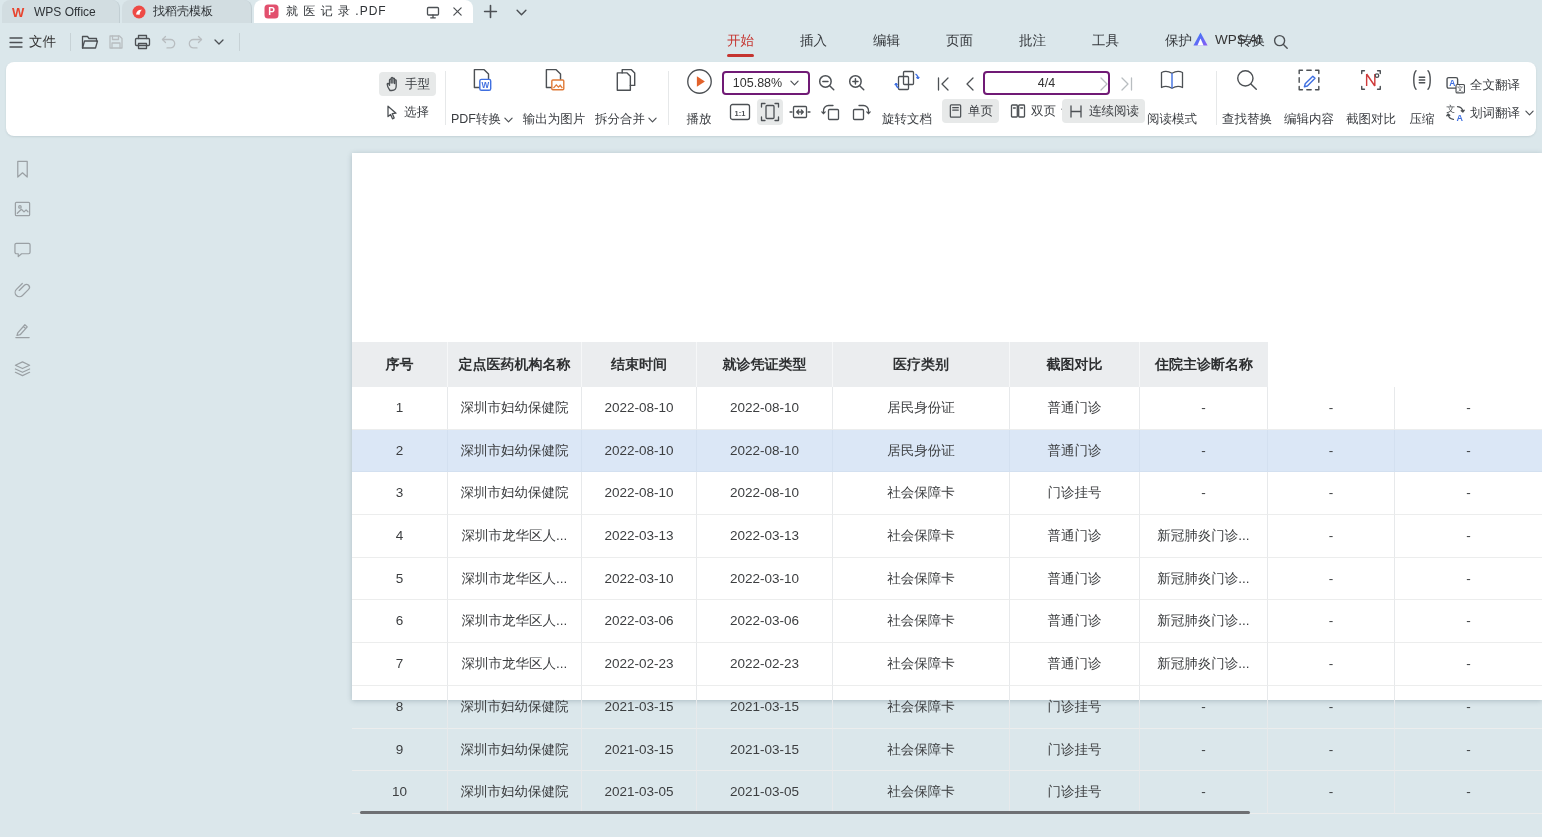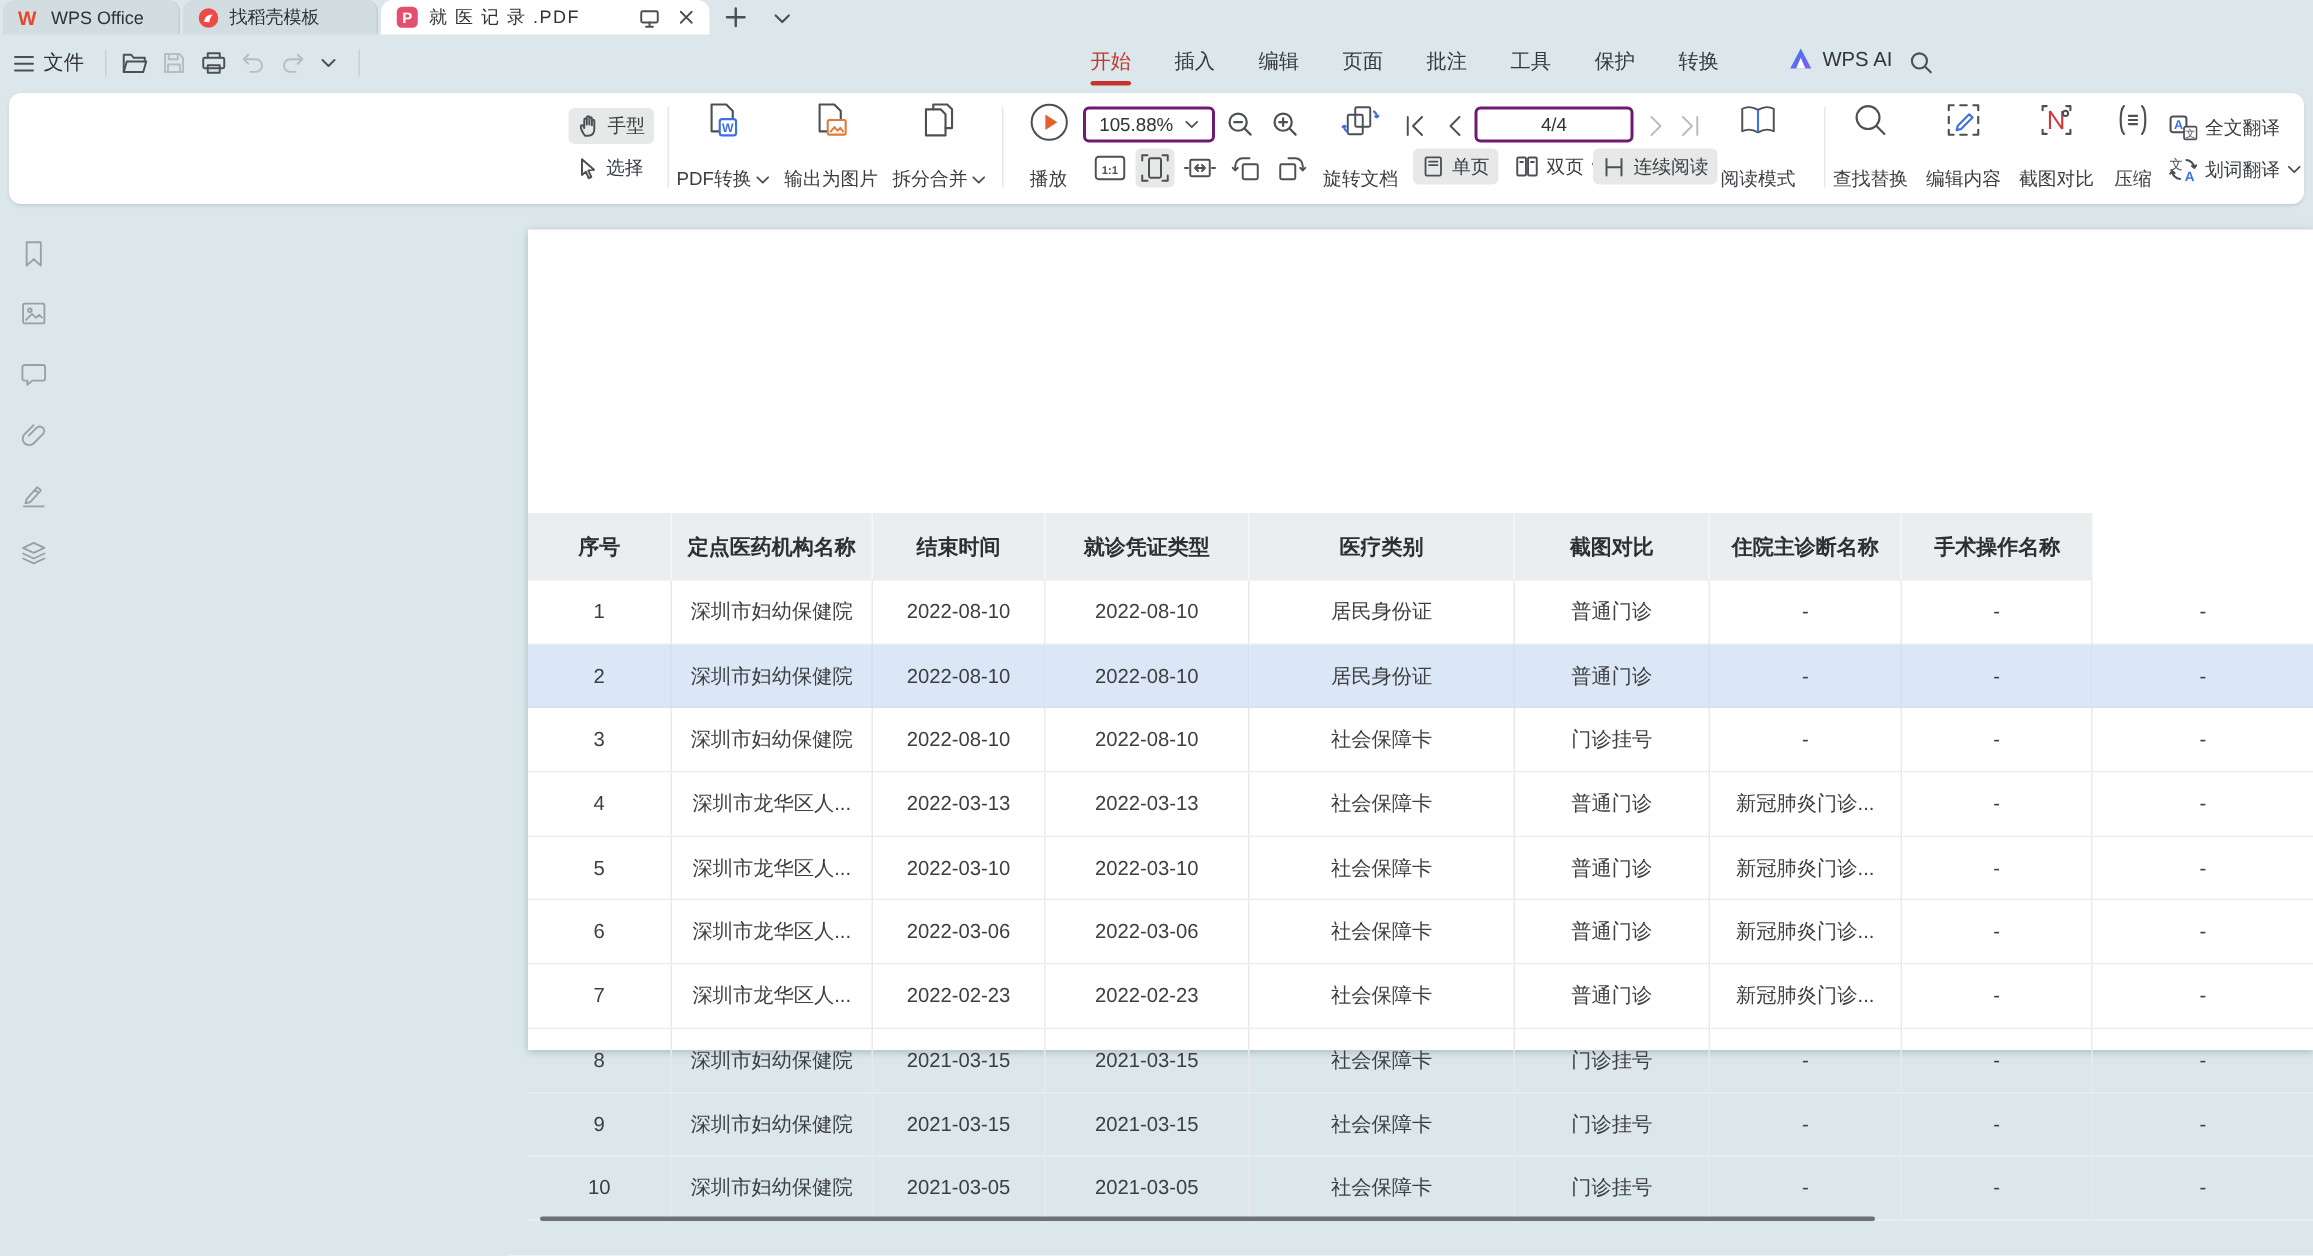--- a/index.html
+++ b/index.html
@@ -17,21 +17,21 @@
   .grayic .s{stroke:#9aa0a4}
   
   .tab{position:absolute;top:0;height:23px;display:flex;align-items:center;gap:7px;
        padding:0 10px;box-sizing:border-box;border-radius:8px 8px 0 0;font-size:12px;color:#2e3236;cursor:default}
   .tab.inactive{background:#d2dde1;border-right:1px solid #c2ced3}
   .tab.active{background:#fff}
   .tab .title{white-space:nowrap}
   
   .qbtn{position:absolute;top:31px;height:22px;display:flex;align-items:center;justify-content:center;border-radius:3px}
   .vsep{position:absolute;width:1px;background:#c7d2d6}
-  .menu{position:absolute;left:727px;top:31px;display:flex;gap:29px;font-size:13.5px;color:#35393d}
+  .menu{position:absolute;left:727px;top:31px;display:flex;gap:46px;font-size:13.5px;color:#35393d}
   .menu .mi{position:relative;line-height:20px;white-space:nowrap}
   .menu .mactive{color:#c5342f}
   .menu .mactive::after{content:"";position:absolute;left:0;right:0;bottom:-6px;height:3px;background:#c5342f;border-radius:2px}
   
   .panel{position:absolute;left:6px;top:62px;width:1530px;height:74px;background:#fff;border-radius:8px;
          box-shadow:0 1px 2px rgba(90,110,120,.18)}
   .tsep{position:absolute;top:71px;height:54px;width:1px;background:#e6e8e9}
   .tbtn{position:absolute;display:flex;align-items:center;gap:5px;font-size:12.5px;color:#3a3d41;
         height:24px;padding:0 6px;border-radius:4px;box-sizing:border-box;white-space:nowrap}
   .on{background:#e7e9e9}
@@ -298,21 +298,21 @@
     </svg>
     <span>旋转文档</span>
   </div>
 
   <svg class="abs" style="left:930px;top:15px" width="14" height="14" viewBox="0 0 14 14">
     <path class="s" d="M2.5 1 V13 M12 1 L6 7 L12 13"></path>
   </svg>
   <svg class="abs" style="left:957px;top:15px" width="14" height="14" viewBox="0 0 14 14">
     <path class="s" d="M10 1 L4 7 L10 13"></path>
   </svg>
-  <div class="field" style="left:977px;top:9px;width:106px">
+  <div class="field" style="left:977px;top:9px;width:127px">
     <span>4/4</span>
   </div>
   <svg class="abs" style="left:1091px;top:15px" width="14" height="14" viewBox="0 0 14 14">
     <path class="s" style="stroke:#b8bdc0" d="M4 1 L10 7 L4 13"></path>
   </svg>
   <svg class="abs" style="left:1114px;top:15px" width="14" height="14" viewBox="0 0 14 14">
     <path class="s" style="stroke:#b8bdc0" d="M11.5 1 V13 M2 1 L8 7 L2 13"></path>
   </svg>
 
   <div class="tbtn on" style="left:936px;top:37px">
@@ -446,21 +446,20 @@
   <div class="page">
     <div class="grid">
       <div class="tr">
           <div class="th">序号</div>
           <div class="th">定点医药机构名称</div>
           <div class="th">结束时间</div>
           <div class="th">就诊凭证类型</div>
           <div class="th">医疗类别</div>
           <div class="th">截图对比</div>
           <div class="th">住院主诊断名称</div>
-          <div class="th">手术操作名称</div>
         </div>
 
     <div class="tr">
           <div class="td">1</div>
           <div class="td">深圳市妇幼保健院</div>
           <div class="td">2022-08-10</div>
           <div class="td">2022-08-10</div>
           <div class="td">居民身份证</div>
           <div class="td">普通门诊</div>
           <div class="td">-</div>

